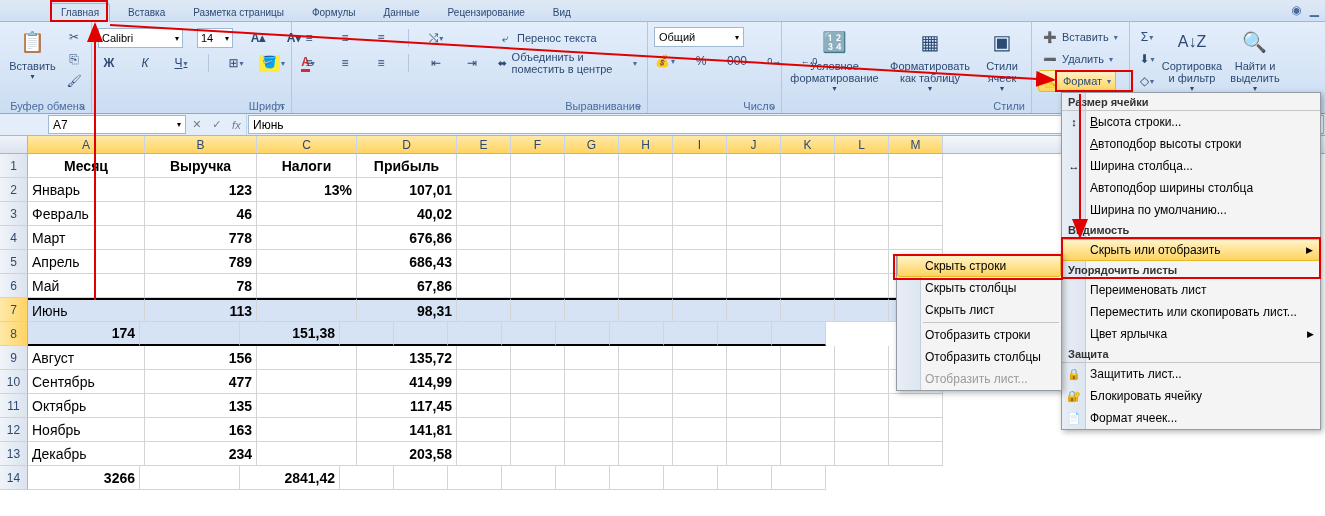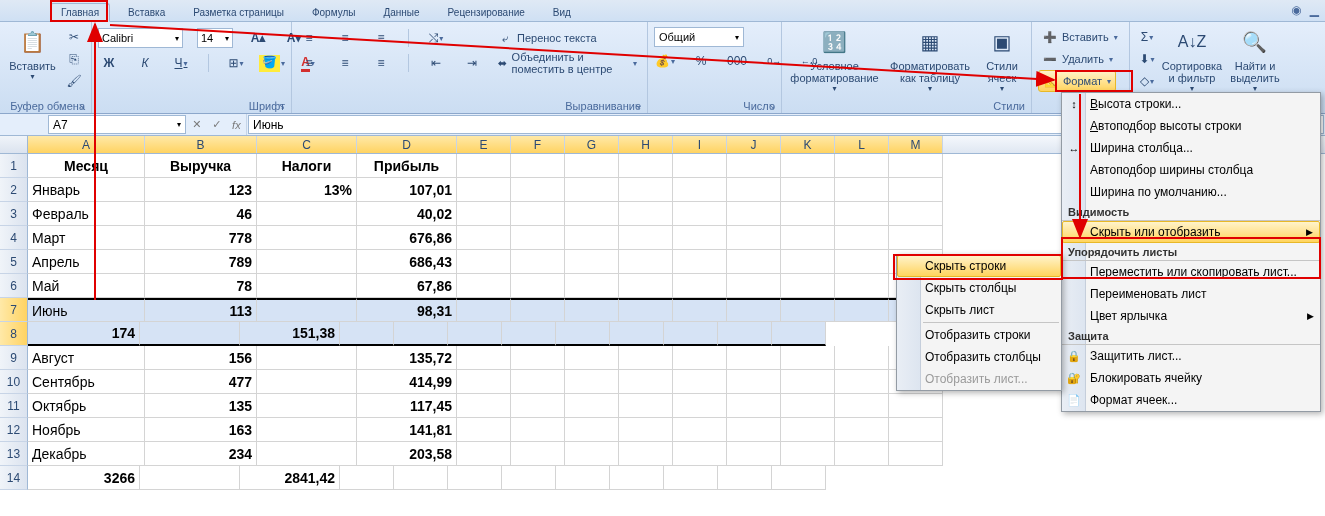--- a/index.html
+++ b/index.html
@@ -509,20 +509,21 @@
         <div class="cell col-rest"></div>
         <div class="cell col-rest"></div>
         <div class="cell col-rest"></div>
       </div>
     </div>
 </div>
 
 <div class="menu" style="top:92px;left:1061px;width:260px">
   <div class="menu-icon-col"></div>
   <div class="menu-content">
+    <div class="menu-header">Размер ячейки</div>
     <div class="menu-row">
         <span class="ic16">↕</span>
         <span class="underlined-first">Высота строки...</span>
       </div>
     <div class="menu-row">
         <span class="underlined-first">Автоподбор высоты строки</span>
       </div>
     <div class="menu-row">
         <span class="ic16">↔</span>
         <span>Ширина столбца...</span>
@@ -533,24 +534,24 @@
     <div class="menu-row">
         <span>Ширина по умолчанию...</span>
       </div>
     <div class="menu-header">Видимость</div>
     <div class="menu-row hl">
         <span>Скрыть или отобразить</span>
         <span class="arrow-r">▶</span>
       </div>
     <div class="menu-header">Упорядочить листы</div>
     <div class="menu-row">
+        <span>Переименовать лист</span>
+      </div>
+    <div class="menu-row">
         <span>Переместить или скопировать лист...</span>
-      </div>
-    <div class="menu-row">
-        <span>Переименовать лист</span>
       </div>
     <div class="menu-row">
         <span>Цвет ярлычка</span>
         <span class="arrow-r">▶</span>
       </div>
     <div class="menu-header">Защита</div>
     <div class="menu-row">
         <span class="ic16">🔒</span>
         <span>Защитить лист...</span>
       </div>

